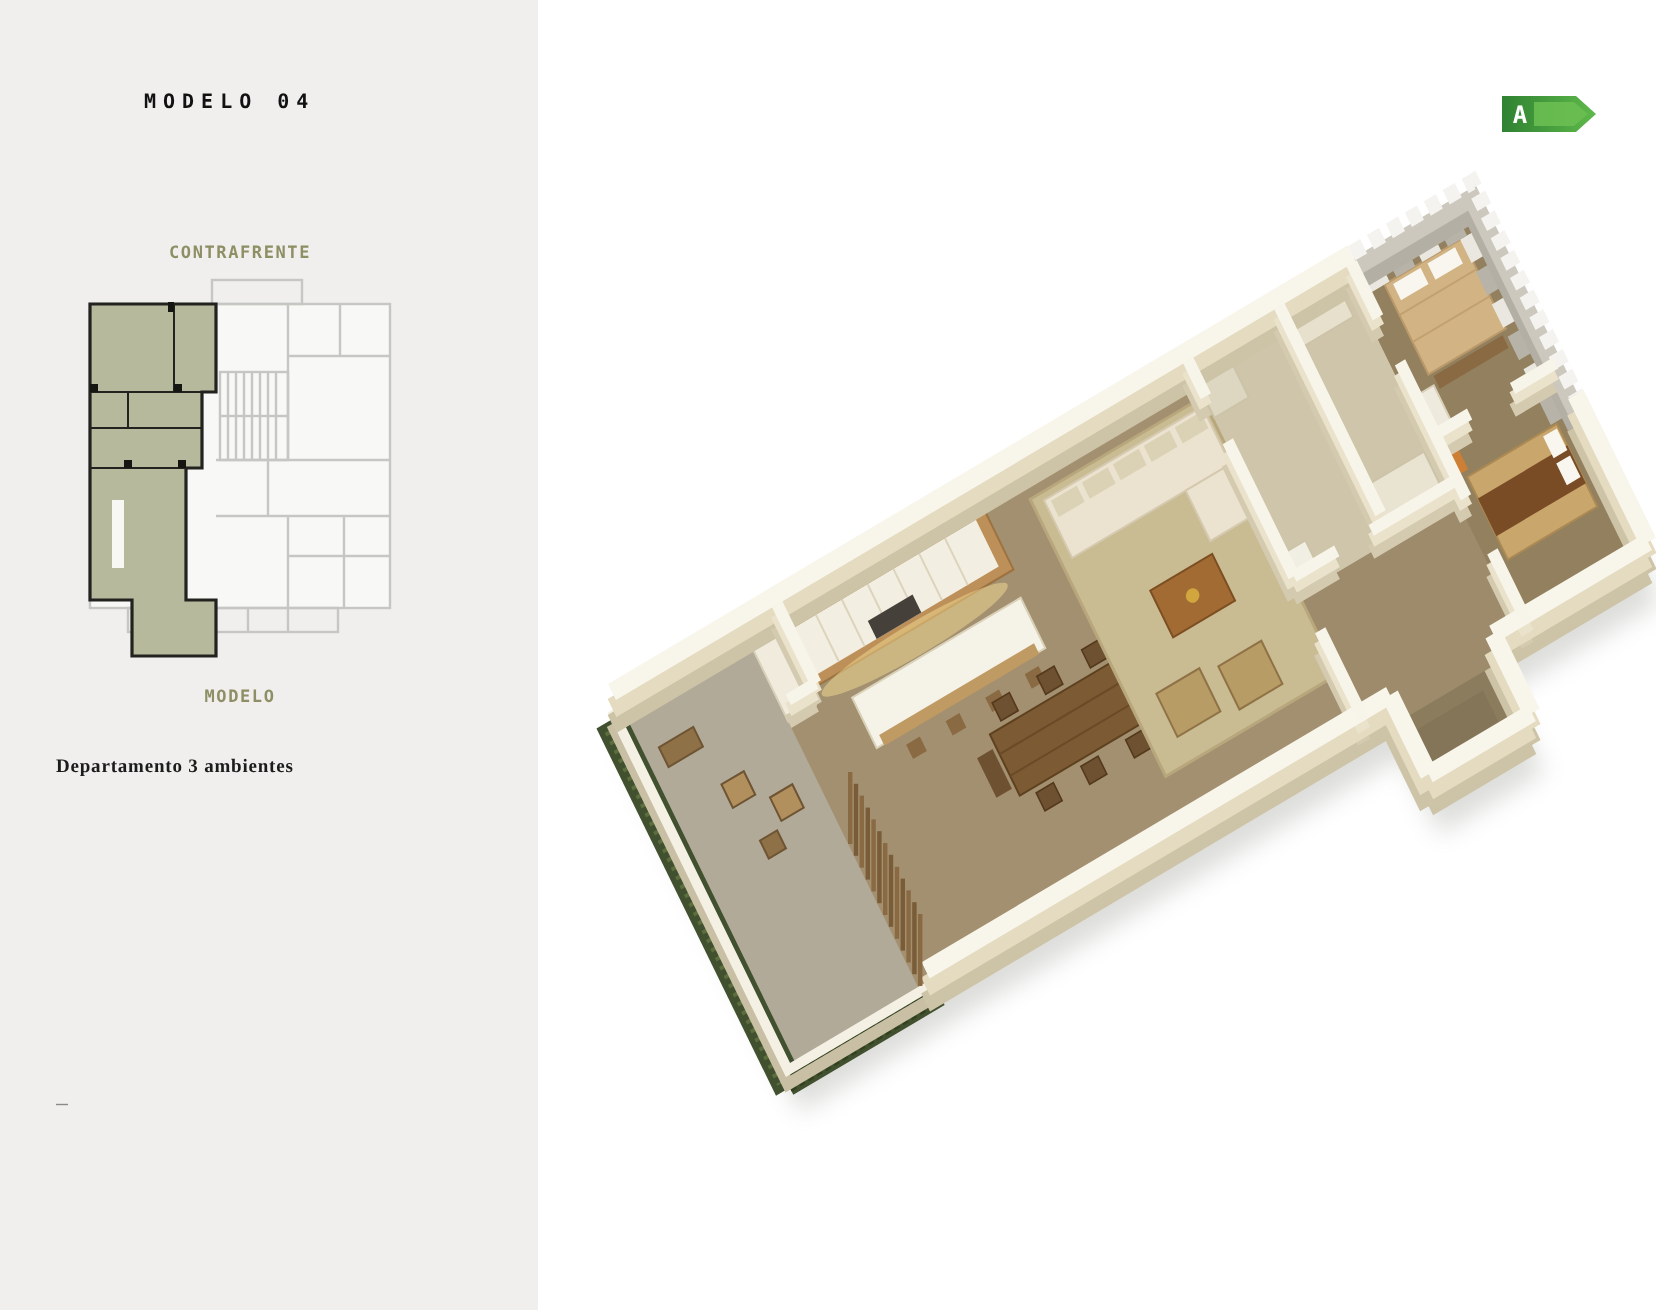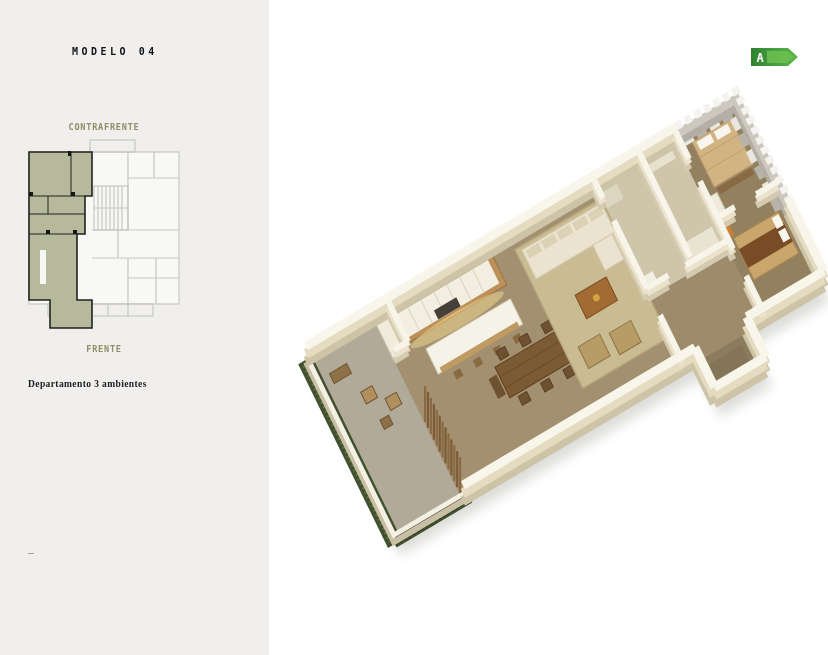--- a/index.html
+++ b/index.html
@@ -9,21 +9,21 @@
     font-family:"DejaVu Sans Mono","Liberation Mono",monospace;
   }
   .sidebar{
     position:absolute;left:0;top:0;width:269px;height:655px;
     background:#f0efee;
   }
   .model-title{
     position:absolute;left:28px;top:46px;margin:0;
     font-size:10px;font-weight:bold;letter-spacing:3.5px;color:#111;padding-left:44px;
   }
-  .plan-wrap{position:absolute;left:28px;top:122px;width:133px;}
+  .plan-wrap{position:absolute;left:44px;top:122px;width:133px;}
   .dir-label{
     width:152px;text-align:center;
     font-size:8.5px;font-weight:bold;letter-spacing:0.8px;color:#8d8f64;
   }
   .dir-label.top{margin-bottom:6px;}
   .dir-label.bottom{margin-top:6px;}
   .unit-heading{
     position:absolute;left:28px;top:379px;margin:0;
     font-size:9.5px;font-weight:bold;letter-spacing:0.4px;color:#1c1c1c;font-family:Liberation Serif, serif;
   }
@@ -68,21 +68,21 @@
       <rect x="12" y="112" width="6" height="34" fill="#f7f7f4"></rect>
       <g fill="#151512">
         <rect x="40" y="13" width="3" height="5"></rect>
         <rect x="1" y="54" width="4" height="4"></rect>
         <rect x="43" y="54" width="4" height="4"></rect>
         <rect x="18" y="92" width="4" height="4"></rect>
         <rect x="45" y="92" width="4" height="4"></rect>
       </g>
     </svg>
 
-    <div class="dir-label bottom">FRENTE</div>
+    <div class="dir-label bottom">MODELO</div>
   </div>
 
   <h2 class="unit-heading">Departamento 3 ambientes</h2>
   <div class="footer-dash">—</div>
 </aside>
 
 <div class="badge">
   <svg width="48" height="20" viewBox="0 0 48 20">
     <defs>
       <linearGradient id="bgrad" x1="0" y1="0" x2="1" y2="0">

